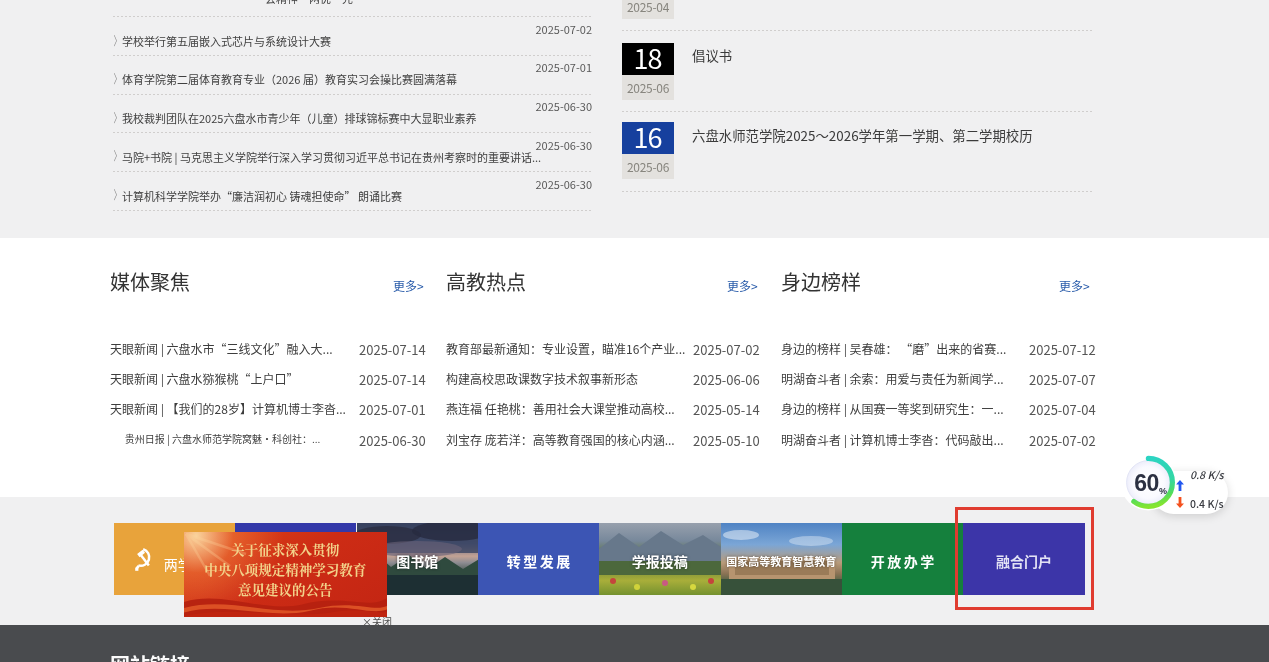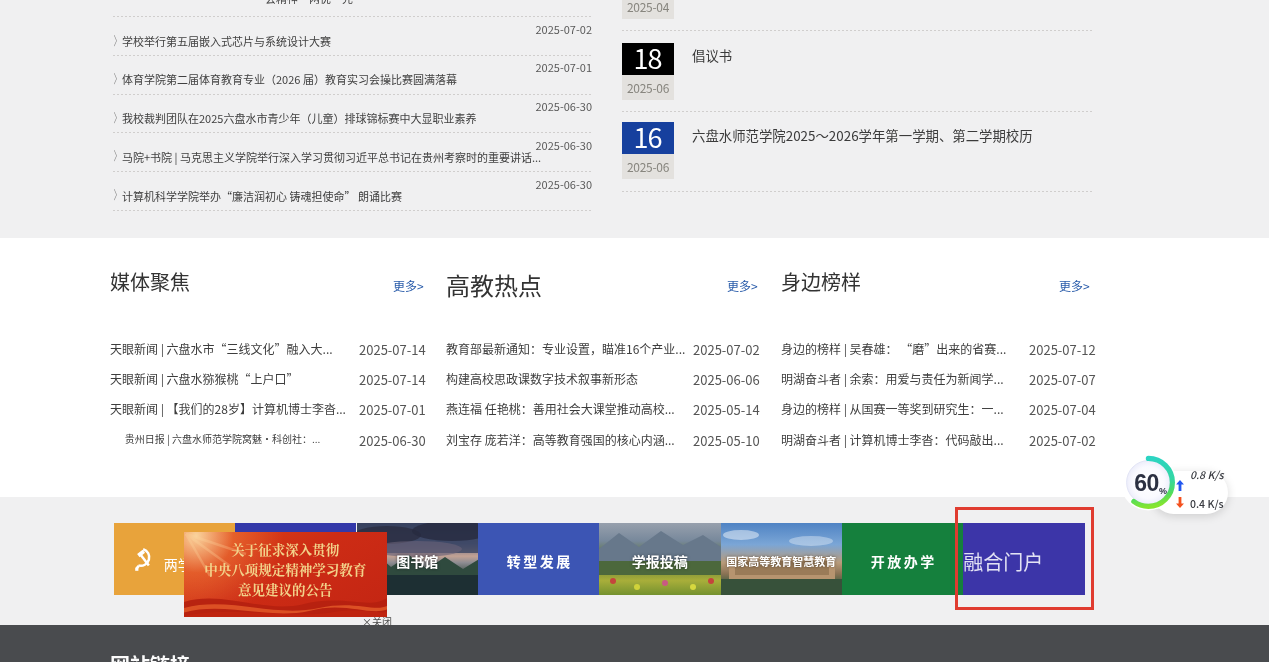--- a/index.html
+++ b/index.html
@@ -59,21 +59,21 @@
     <div class="abs" style="left:110px; top:267px; color:#333; font-size:20px; font-weight:400;">媒体聚焦</div>
     <div class="abs" style="left:393px; top:277px; color:#2a5caa; font-size:12px;">更多&gt;</div>
     <div class="abs" style="left:110px; top:340px; width:241px; color:#3d3d3d; font-size:12px; white-space:nowrap; overflow:hidden;">天眼新闻 | 六盘水市“三线文化”融入大...</div>
     <div class="abs date" style="left:359px; top:340px; font-size:13px; color:#555;">2025-07-14</div>
     <div class="abs" style="left:110px; top:370.2px; width:241px; color:#3d3d3d; font-size:12px; white-space:nowrap; overflow:hidden;">天眼新闻 | 六盘水猕猴桃“上户口”</div>
     <div class="abs date" style="left:359px; top:370.2px; font-size:13px; color:#555;">2025-07-14</div>
     <div class="abs" style="left:110px; top:400.4px; width:241px; color:#3d3d3d; font-size:12px; white-space:nowrap; overflow:hidden;">天眼新闻 | 【我们的28岁】计算机博士李沓...</div>
     <div class="abs date" style="left:359px; top:400.4px; font-size:13px; color:#555;">2025-07-01</div>
     <div class="abs" style="left:102px; top:430.6px; width:241px; color:#3d3d3d; font-size:10px; white-space:nowrap; overflow:hidden;text-align:center;">贵州日报 | 六盘水师范学院窝魅·科创社：...</div>
     <div class="abs date" style="left:359px; top:430.6px; font-size:13px; color:#555;">2025-06-30</div>
-    <div class="abs" style="left:446px; top:267px; color:#333; font-size:24px; font-weight:400;">高教热点</div>
+    <div class="abs" style="left:446px; top:267px; color:#333; font-size:20px; font-weight:400;">高教热点</div>
     <div class="abs" style="left:727px; top:277px; color:#2a5caa; font-size:12px;">更多&gt;</div>
     <div class="abs" style="left:446px; top:340px; width:239px; color:#3d3d3d; font-size:12px; white-space:nowrap; overflow:hidden;">教育部最新通知：专业设置，瞄准16个产业...</div>
     <div class="abs date" style="left:693px; top:340px; font-size:13px; color:#555;">2025-07-02</div>
     <div class="abs" style="left:446px; top:370.2px; width:239px; color:#3d3d3d; font-size:12px; white-space:nowrap; overflow:hidden;">构建高校思政课数字技术叙事新形态</div>
     <div class="abs date" style="left:693px; top:370.2px; font-size:13px; color:#555;">2025-06-06</div>
     <div class="abs" style="left:446px; top:400.4px; width:239px; color:#3d3d3d; font-size:12px; white-space:nowrap; overflow:hidden;">燕连福 任艳桃：善用社会大课堂推动高校...</div>
     <div class="abs date" style="left:693px; top:400.4px; font-size:13px; color:#555;">2025-05-14</div>
     <div class="abs" style="left:446px; top:430.6px; width:239px; color:#3d3d3d; font-size:12px; white-space:nowrap; overflow:hidden;">刘宝存 庞若洋：高等教育强国的核心内涵...</div>
     <div class="abs date" style="left:693px; top:430.6px; font-size:13px; color:#555;">2025-05-10</div>
     <div class="abs" style="left:781px; top:267px; color:#333; font-size:20px; font-weight:400;">身边榜样</div>
@@ -190,15 +190,15 @@
         <rect x="8" y="34" width="106" height="22" fill="#b7946f"></rect>
         <rect x="14" y="38" width="94" height="14" fill="#9a7b58"></rect>
         <rect x="0" y="56" width="122" height="16" fill="#37513a"></rect>
       </svg>
       <div style="position:absolute; width:100%; text-align:center; top:calc(50% + 2px); transform:translateY(-50%); color:#fff; font-size:14px; font-weight:bold; font-size:11px; text-shadow:0 0 3px rgba(0,0,0,.5);">国家高等教育智慧教育</div>
     </div>
     <div class="abs" style="left:841.8999999999999px; top:523px; width:121.35px; height:72px; overflow:hidden; background:#15803d;">
       <div style="position:absolute; width:100%; text-align:center; top:calc(50% + 2px); transform:translateY(-50%); color:#fff; font-size:14px; font-weight:bold; letter-spacing:2.5px; text-indent:2.5px;">开放办学</div>
     </div>
     <div class="abs" style="left:963.2499999999999px; top:523px; width:121.35px; height:72px; overflow:hidden; background:#3c35a8;">
-      <div style="position:absolute; width:100%; text-align:left; top:calc(50% + 2px); transform:translateY(-50%); color:#fff; font-size:20px; font-weight:400; color:#e2e2f4;">融合门户</div>
+      <div style="position:absolute; width:100%; text-align:center; top:calc(50% + 2px); transform:translateY(-50%); color:#fff; font-size:14px; font-weight:700; color:#e2e2f4;">融合门户</div>
     </div>
   </div>
 
 </body></html>

